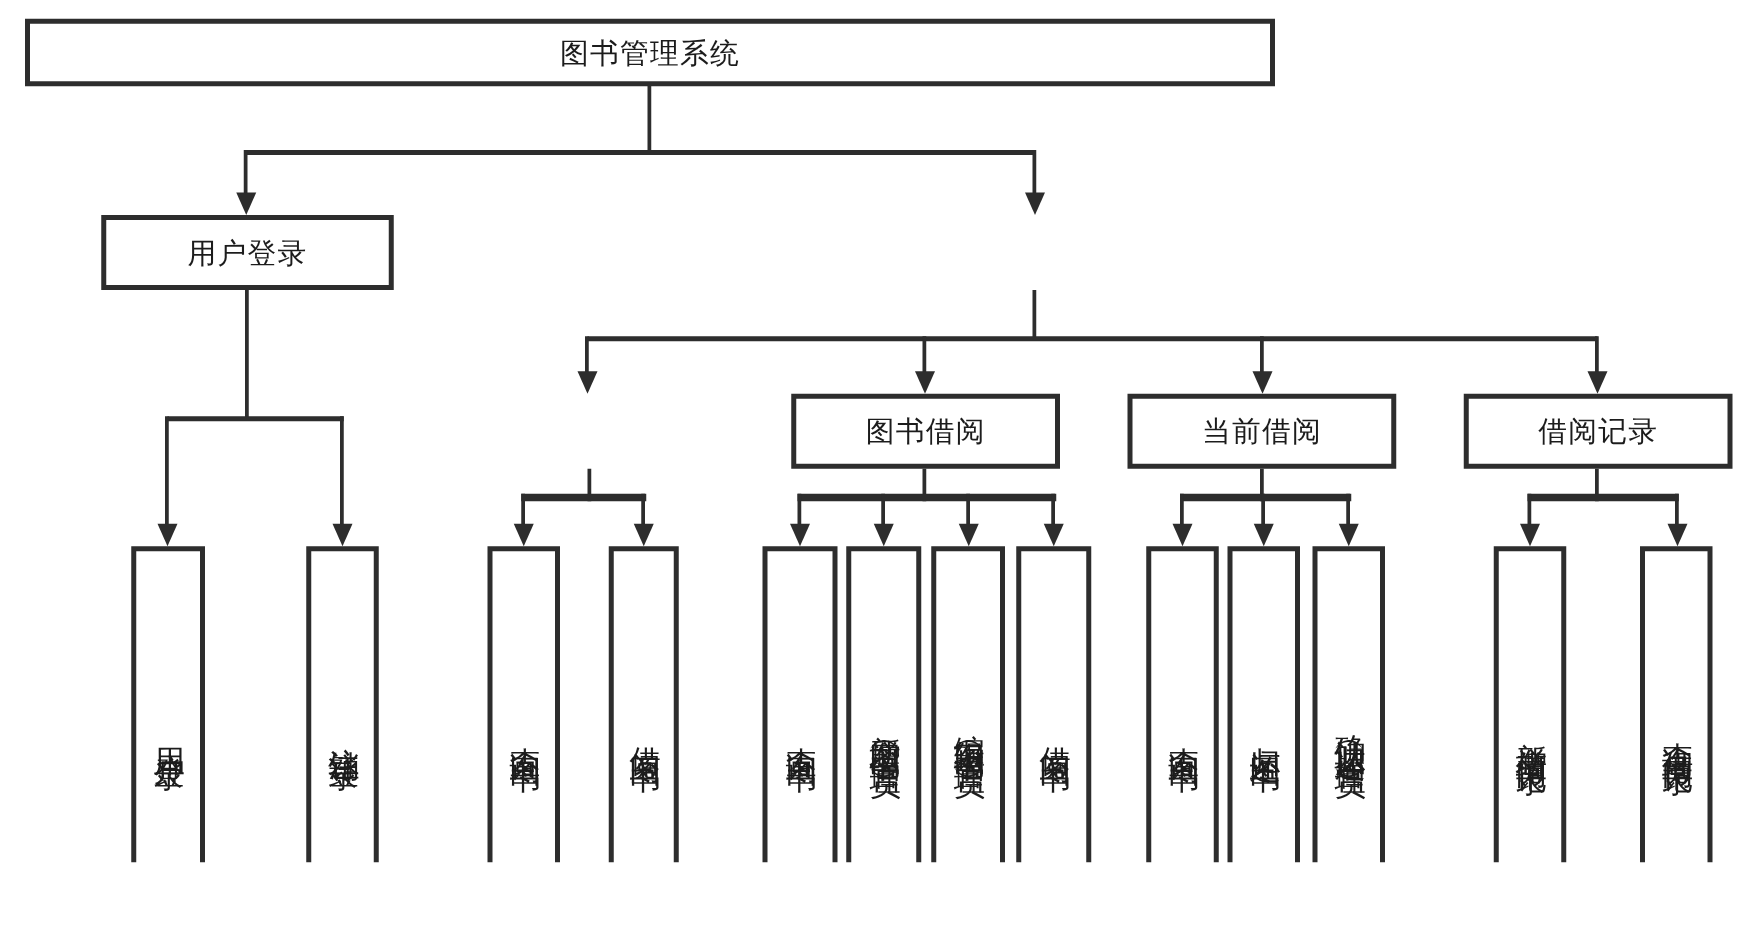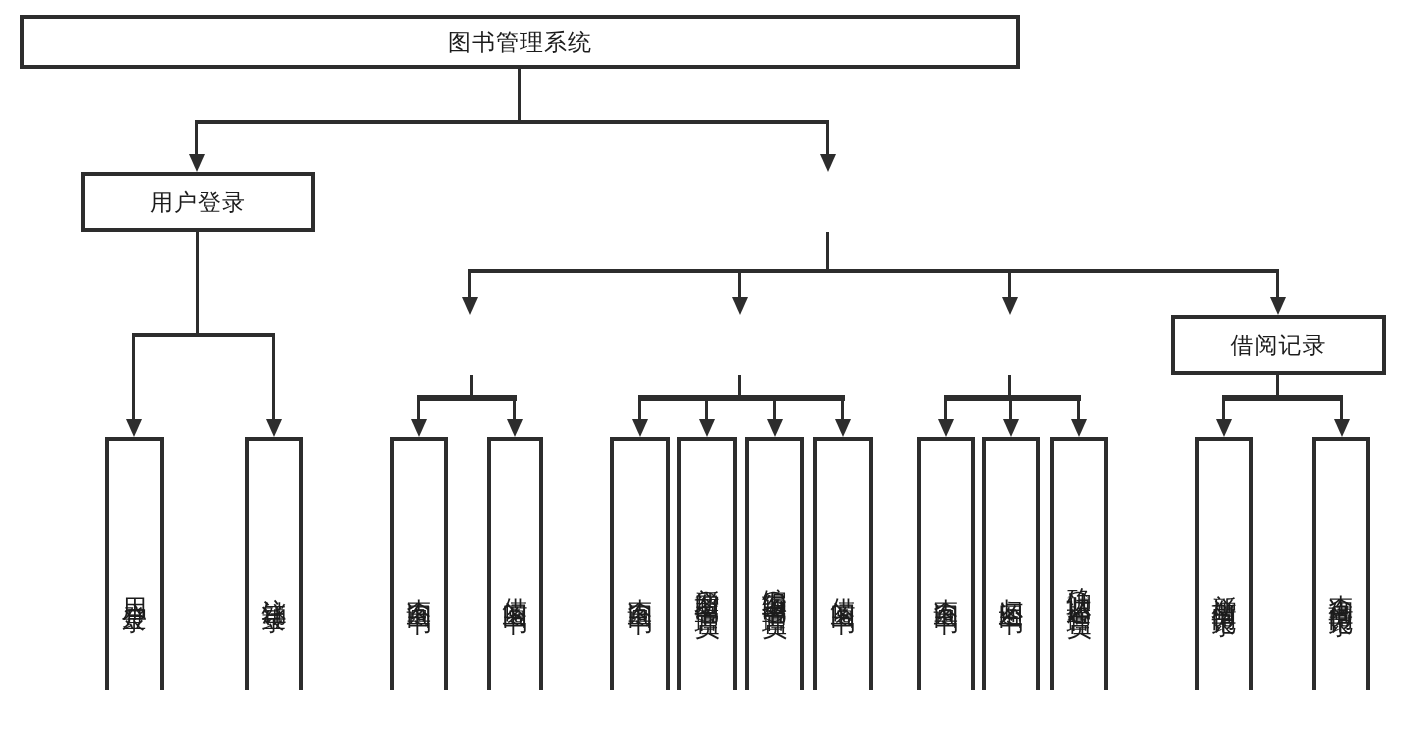--- a/index.html
+++ b/index.html
@@ -37,21 +37,27 @@
   <div class="box" style="left:20px; top:15px; width:1000px; height:54px;">
     <span>图书管理系统</span>
   </div>
 
   <div class="box" style="left:81px; top:172px; width:234px; height:60px;">
     <span>用户登录</span>
   </div>
 
 
 
+  <div class="box" style="left:633px; top:315px; width:215px; height:60px;">
+    <span>图书借阅</span>
+  </div>
 
+  <div class="box" style="left:902px; top:315px; width:215px; height:60px;">
+    <span>当前借阅</span>
+  </div>
 
   <div class="box" style="left:1171px; top:315px; width:215px; height:60px;font-family:Liberation Serif, serif;">
     <span>借阅记录</span>
   </div>
 
   <div class="box vbox" style="left:105px; top:437px; width:59px; height:298px;">
     <span class="vlabel">用户登录</span>
   </div>
   <div class="box vbox" style="left:245px; top:437px; width:58px; height:298px;">
     <span class="vlabel">注销登录</span>

